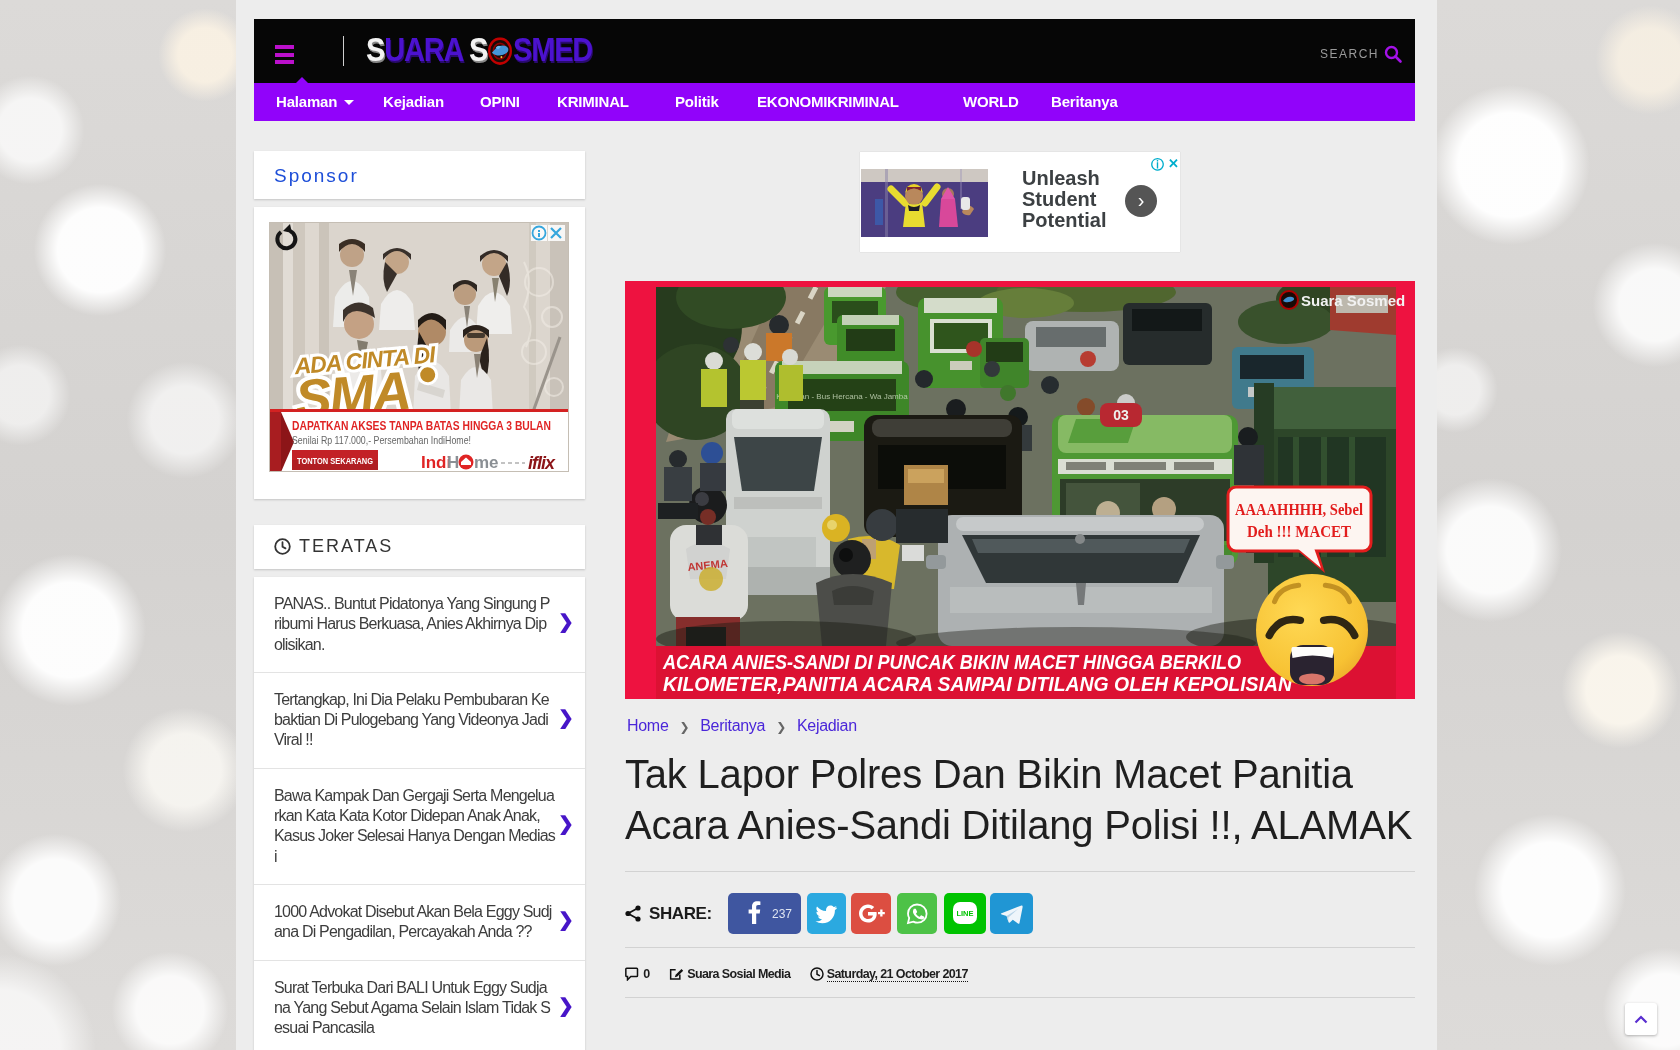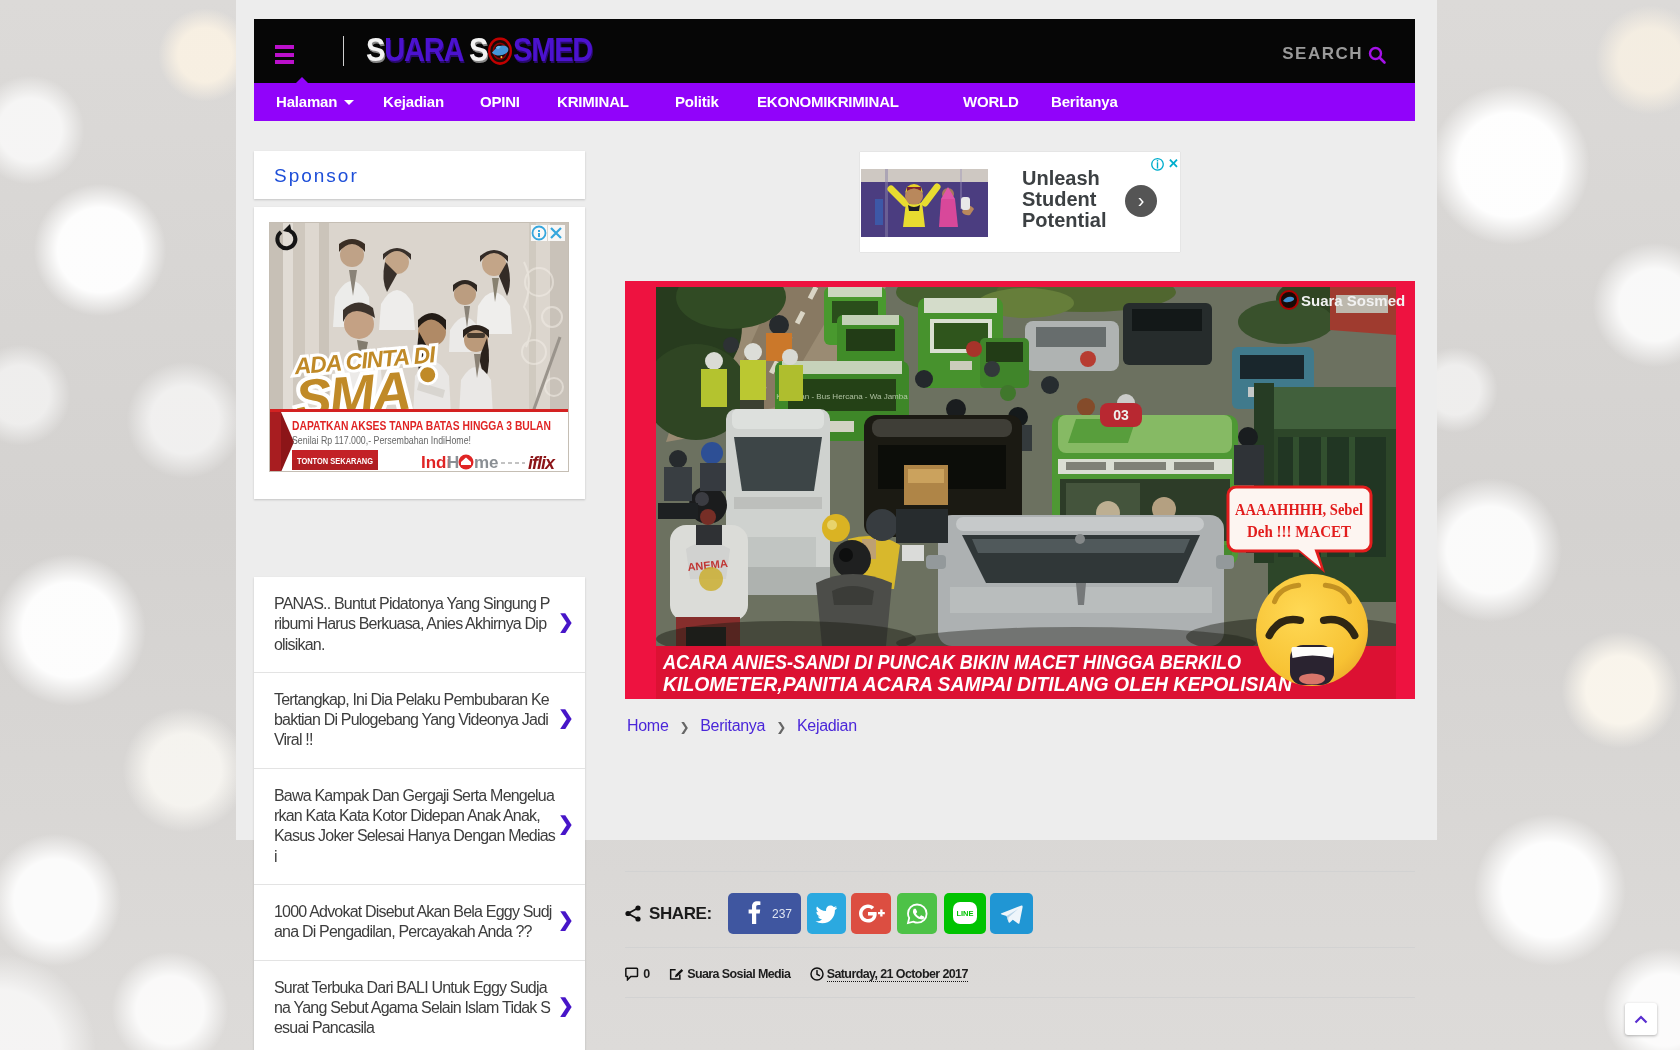--- a/index.html
+++ b/index.html
@@ -21,32 +21,32 @@
     radial-gradient(circle 70px at 1650px 60px, rgba(250,242,228,.8) 0 45%, rgba(255,255,255,0) 78%),
     radial-gradient(circle 80px at 1655px 305px, rgba(255,255,255,.85) 0 45%, rgba(255,255,255,0) 78%),
     radial-gradient(circle 90px at 1490px 550px, rgba(255,255,255,.9) 0 48%, rgba(255,255,255,0) 80%),
     radial-gradient(circle 75px at 1620px 690px, rgba(255,250,240,.85) 0 45%, rgba(255,255,255,0) 78%),
     radial-gradient(circle 95px at 1550px 890px, rgba(255,255,255,.95) 0 50%, rgba(255,255,255,0) 80%),
     radial-gradient(circle 80px at 1665px 1010px, rgba(255,255,255,.9) 0 45%, rgba(255,255,255,0) 78%),
     radial-gradient(circle 55px at 1455px 390px, rgba(255,255,255,.6) 0 45%, rgba(255,255,255,0) 78%),
     radial-gradient(circle 120px at 0px 1050px, rgba(255,255,255,.7) 0 50%, rgba(255,255,255,0) 80%),
     linear-gradient(180deg,#dcdad8 0%,#d4d2d0 50%,#dddbd9 100%);
 }
-.wrap{position:absolute;left:236px;top:0;width:1201px;height:840px;background:#ededed;}
+.wrap{position:absolute;left:236px;top:0;width:1201px;height:1050px;background:#ededed;}
 
 
 .hdr{position:absolute;left:18px;top:19px;width:1161px;height:64px;background:#060606;}
 .burger{position:absolute;left:21px;top:26px;width:19px;height:18px;}
 .burger span{display:block;height:4px;background:#bb10cc;margin-bottom:3.5px;}
 .notch{position:absolute;left:42px;top:58px;width:0;height:0;border-left:6px solid transparent;border-right:6px solid transparent;border-bottom:6px solid #9103fa;}
 .vsep{position:absolute;left:89px;top:17px;width:1px;height:30px;background:#cfcfcf;}
 .logo{position:absolute;left:112px;top:15px;font-weight:bold;font-size:29px;letter-spacing:-1.2px;color:#4c12cf;white-space:nowrap;transform:scaleY(1.15);transform-origin:left center;text-shadow:1px 1px 0 #2a0a70;}
 .logo .w{color:#f2f2f2;text-shadow:1px 1px 0 #888;}
 .logo .ico{display:inline-block;vertical-align:-3px;width:24px;height:24px;margin:0 1px;}
-.search{position:absolute;right:28px;top:25px;color:#9a9a9a;font-size:17px;letter-spacing:1.5px;font-weight:bold;}
+.search{position:absolute;right:12px;top:25px;color:#9a9a9a;font-size:12px;letter-spacing:1.5px;font-weight:normal;}
 .search svg{vertical-align:-6px;margin-left:4px;}
 
 
 .nav{position:absolute;left:18px;top:83px;width:1161px;height:38px;background:#9103fa;}
 .nav a{position:absolute;top:10px;color:#fff;font-size:15px;font-weight:bold;text-decoration:none;white-space:nowrap;letter-spacing:-0.2px;}
 .nav .caret{display:inline-block;vertical-align:2px;margin-left:7px;width:0;height:0;border-left:5px solid transparent;border-right:5px solid transparent;border-top:5px solid #fff;}
 
 
 .card{position:absolute;background:#fff;box-shadow:0 1px 2px rgba(0,0,0,.18);}
 .sponsor{left:18px;top:151px;width:331px;height:48px;}
@@ -217,20 +217,26 @@
     <text x="152" y="246" font-size="17" font-weight="bold" fill="#e02424" font-family="Liberation Sans">Indi</text>
     <text x="178" y="246" font-size="17" font-weight="bold" fill="#8a8f94" font-family="Liberation Sans">H</text>
     <circle cx="197" cy="240" r="7.5" fill="#e02424"></circle>
           <path d="M192 240l5-4.5 5 4.5v3h-10z" fill="#fff"></path>
     <text x="205" y="246" font-size="17" font-weight="bold" fill="#8a8f94" font-family="Liberation Sans">me</text>
     <line x1="232" y1="241" x2="256" y2="241" stroke="#b0b0b0" stroke-width="1.5" stroke-dasharray="4 3"></line>
     <text x="259" y="247" font-size="18" font-weight="bold" font-style="italic" fill="#8c1518" font-family="Liberation Sans" letter-spacing="-1">iflix</text>
     <rect x="0.5" y="0.5" width="299" height="249" fill="none" stroke="#c5beb4"></rect>
   </svg>
   </div>
+    </div>
+  <div class="card teratashdr">
+      <div><svg width="17" height="17" viewBox="0 0 17 17">
+          <circle cx="8.5" cy="8.5" r="7.3" fill="none" stroke="#333" stroke-width="1.8"></circle>
+          <path d="M8.5 4.2v4.6l3 1.6" fill="none" stroke="#333" stroke-width="1.8" stroke-linecap="round"></path>
+        </svg>TERATAS</div>
     </div>
   <div class="card teralist">
     <div class="titem">PANAS.. Buntut Pidatonya Yang Singung P<br>ribumi Harus Berkuasa, Anies Akhirnya Dip<br>olisikan.<span class="chev">❯</span></div>
     <div class="titem">Tertangkap, Ini Dia Pelaku Pembubaran Ke<br>baktian Di Pulogebang Yang Videonya Jadi<br>Viral !!<span class="chev">❯</span></div>
     <div class="titem">Bawa Kampak Dan Gergaji Serta Mengelua<br>rkan Kata Kata Kotor Didepan Anak Anak,<br>Kasus Joker Selesai Hanya Dengan Medias<br>i<span class="chev">❯</span></div>
     <div class="titem">1000 Advokat Disebut Akan Bela Eggy Sudj<br>ana Di Pengadilan, Percayakah Anda ??<span class="chev">❯</span></div>
     <div class="titem" style="border-bottom:none;">Surat Terbuka Dari BALI Untuk Eggy Sudja<br>na Yang Sebut Agama Selain Islam Tidak S<br>esuai Pancasila<span class="chev">❯</span></div>
   </div>
 
   <div class="bannerad">
@@ -472,20 +478,21 @@
             <path d="M732 350q-15 -16 -34 -6" fill="none" stroke="#2f2613" stroke-width="7.5" stroke-linecap="round"></path>
           </g>
       <rect x="665" y="364" width="44" height="40" rx="13" fill="#2a2330"></rect>
       <path d="M668 366h38q3 0 2.5 4l-1 7q-20 -5 -40 0l-1-7q-.5 -4 1.5 -4z" fill="#fdfdfb"></path>
       <ellipse cx="687" cy="398" rx="13" ry="5.5" fill="#d8756a"></ellipse>
     </g>
   </svg>
   </div>
 
   <div class="crumbs">Home<span class="sep">❯</span>Beritanya<span class="sep">❯</span>Kejadian</div>
+  <div class="headline">Tak Lapor Polres Dan Bikin Macet Panitia<br>Acara Anies-Sandi Ditilang Polisi !!, ALAMAK</div>
   <div class="hr1"></div>
 
   <div class="sharerow">
     <svg style="position:absolute;left:0;top:12px;" width="17" height="17" viewBox="0 0 17 17">
         <circle cx="3" cy="8.5" r="2.6" fill="#111"></circle>
         <circle cx="13" cy="3" r="2.6" fill="#111"></circle>
         <circle cx="13" cy="14" r="2.6" fill="#111"></circle>
         <path d="M3 8.5L13 3M3 8.5l10 5.5" stroke="#111" stroke-width="1.7"></path>
       </svg>
     <div class="sharelab">SHARE:</div>

